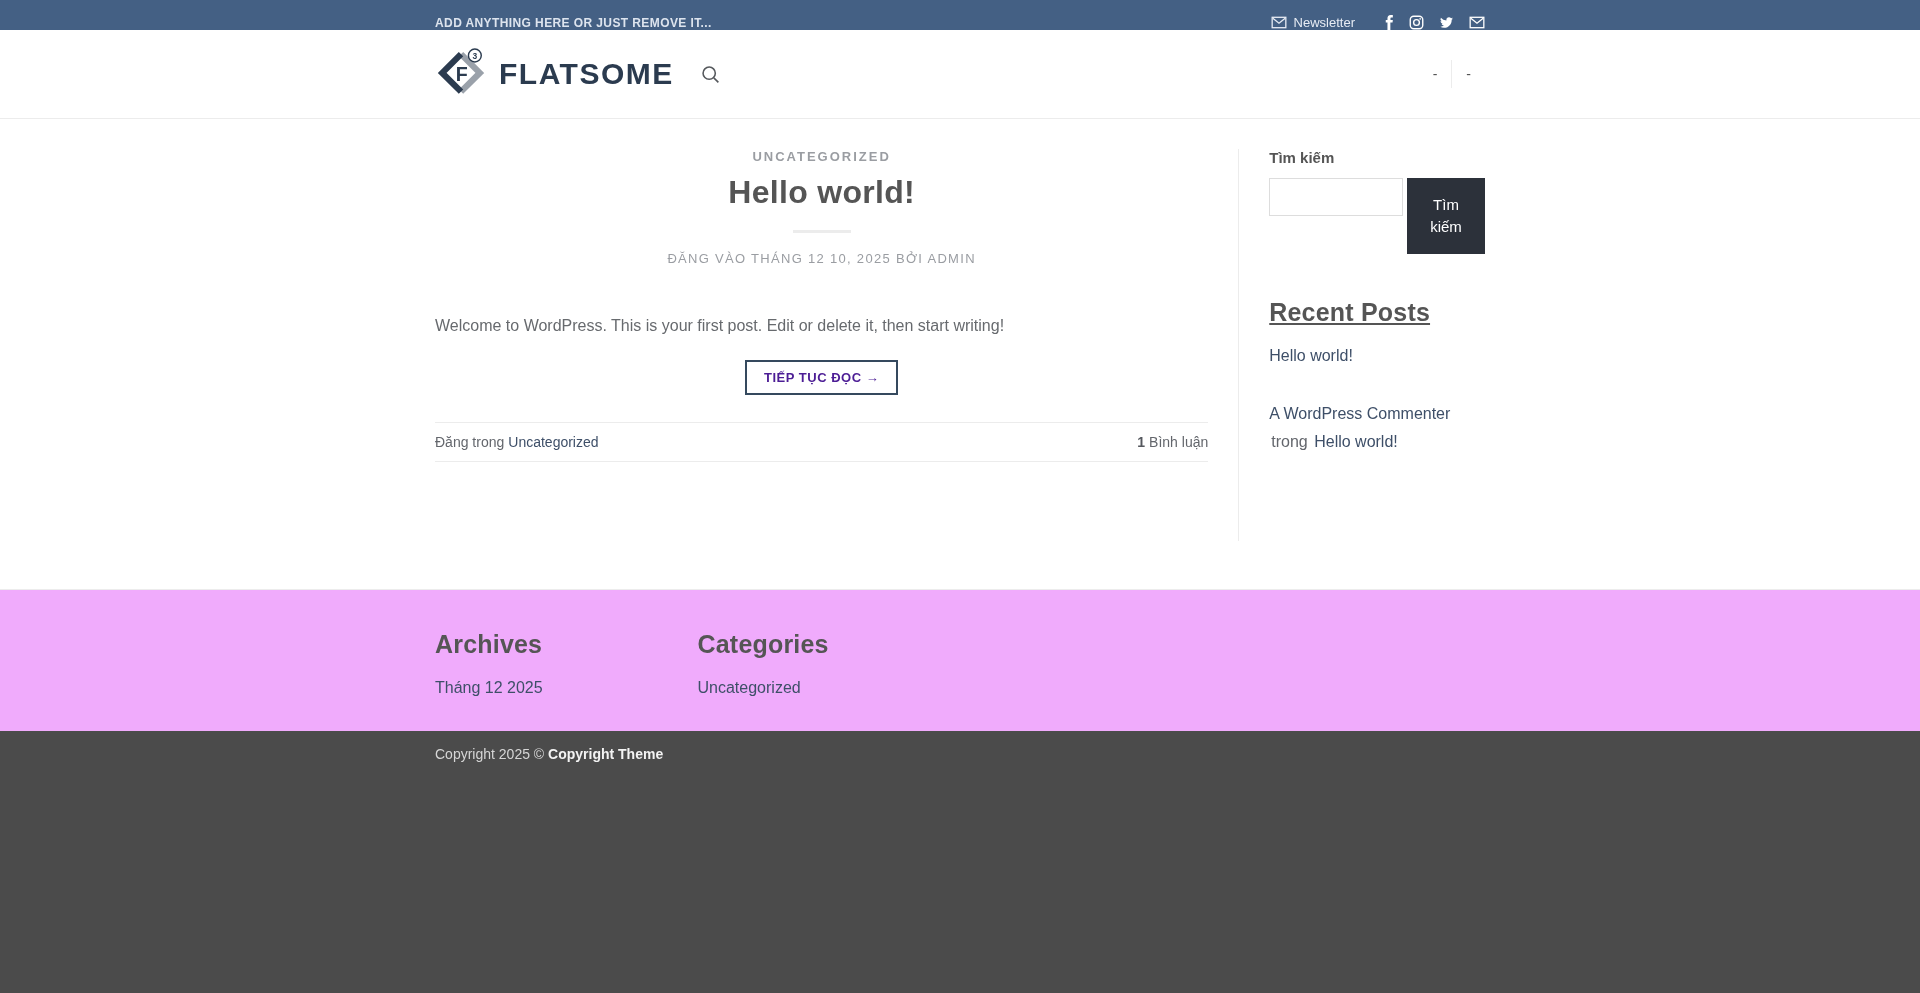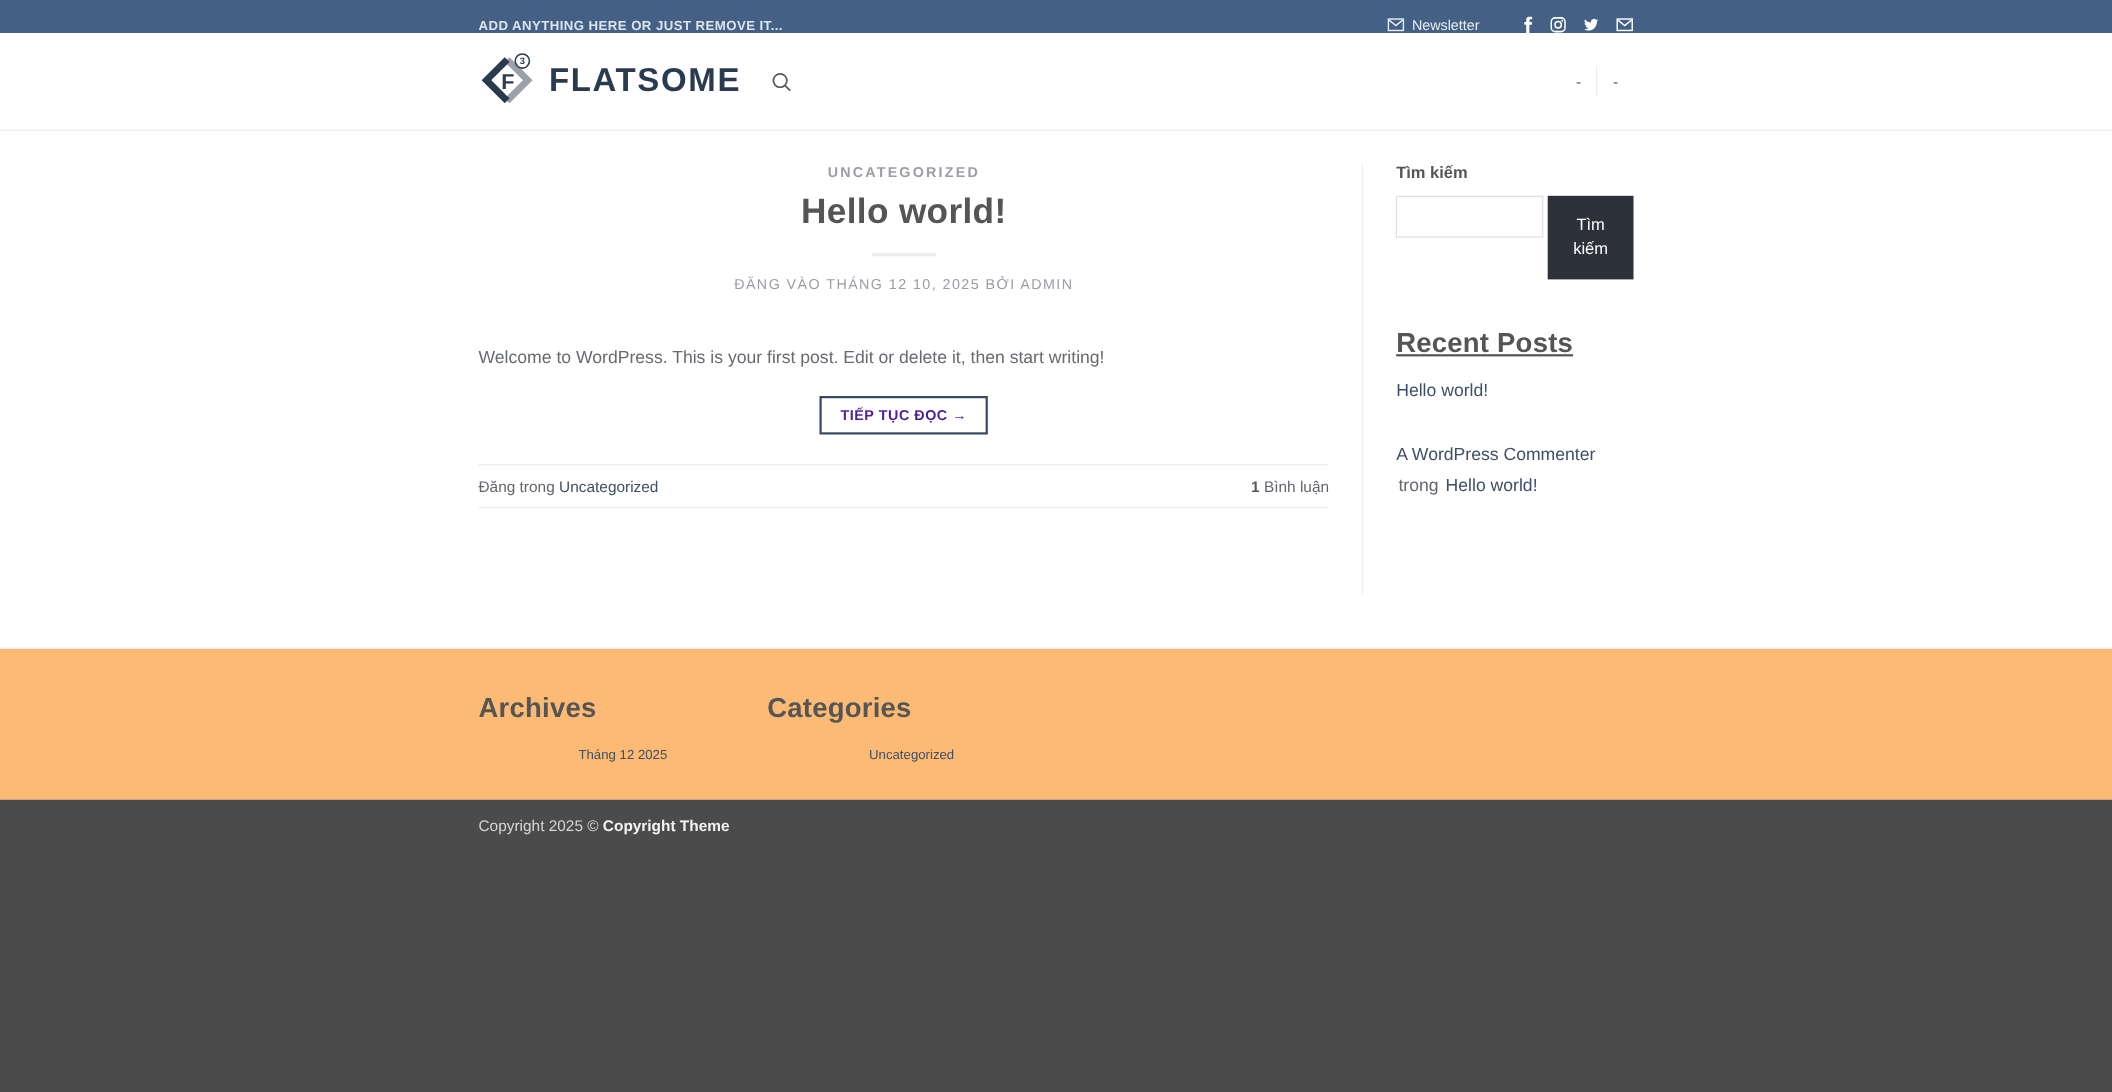--- a/index.html
+++ b/index.html
@@ -13,21 +13,21 @@
   }
   .container { width:1080px; margin:0 auto; padding:0 15px; }
 
   
   .topbar { flex:none; height:30px; background:#446084; display:flex; align-items:flex-end; }
   .topbar .container { display:flex; align-items:center; width:1080px; }
   .topbar-msg {
     font-size:12px; font-weight:700; letter-spacing:.4px;
     color:#dde4ee; text-transform:uppercase;
   }
-  .topbar-right { margin-left:auto; display:flex; align-items:center; gap:26px; }
+  .topbar-right { margin-left:auto; display:flex; align-items:center; gap:16px; }
   .newsletter { display:flex; align-items:center; gap:7px; color:#e7ecf4; font-size:13px; cursor:pointer; }
   .social { display:flex; align-items:center; gap:15px; margin-left:14px; }
   .social svg, .newsletter svg { display:block; }
 
   
   .header { flex:none; height:89px; background:#fff; border-bottom:1px solid #ececec; }
   .header .container { height:100%; display:flex; align-items:center; }
   .logo { display:flex; align-items:center; gap:12px; cursor:pointer; }
   .brand {
     font-size:30px; font-weight:700; letter-spacing:1.5px; color:#2b3b4f; line-height:1;
@@ -80,26 +80,26 @@
   .widget-recent-posts { margin-top:44px; }
   .widget-recent-comments { margin-top:33px; }
   .widget-list { list-style:none; margin:17px 0 0; padding:0; }
   .widget-list li { font-size:16px; line-height:1.45; }
   .widget-list a { color:#3e4f68; text-decoration:none; cursor:pointer; }
   .comment-item { margin-top:17px; font-size:16px; line-height:1.8; color:#63666c; }
   .comment-item a { color:#3e4f68; text-decoration:none; cursor:pointer; }
   .comment-connector { margin:0 2px; }
 
   
-  .footer { flex:none; border-top:1px solid #ececec; padding:32px 0 34px; background:#fdba74; }
+  .footer { flex:none; border-top:1px solid #ececec; padding:32px 0 34px; background:#f0abfc; }
   .footer-row { display:flex; }
   .footer-col { width:25%; }
   .footer-heading { margin:8px 0 0; font-size:25px; font-weight:700; color:#555; letter-spacing:.2px; }
   .footer-list { list-style:none; margin:20px 0 0; padding:0; }
-  .footer-list li { font-size:12px;text-align:center; }
+  .footer-list li { font-size:16px; }
   .footer-list a { color:#3e4f68; text-decoration:none; cursor:pointer; }
 
   
   .absfooter { flex:1; background:#4b4b4b; }
   .absfooter .container { padding-top:15px; }
   .copyright { font-size:14px; color:#d6d6d6; }
   .copyright b { color:#f3f3f3; font-weight:700; }
 </style>
 </head>
 <body>

